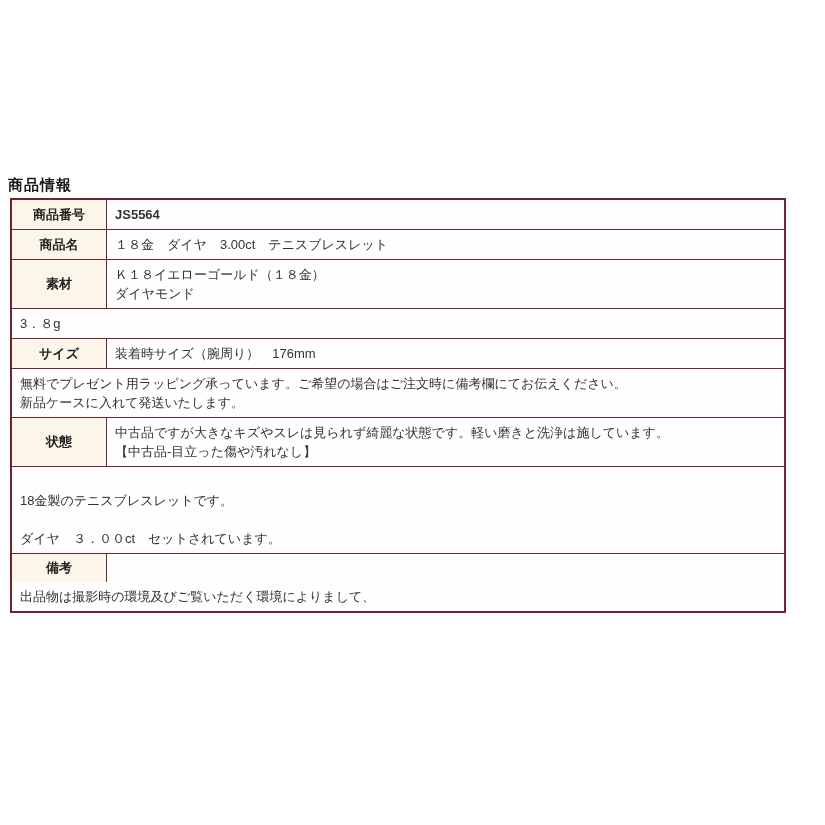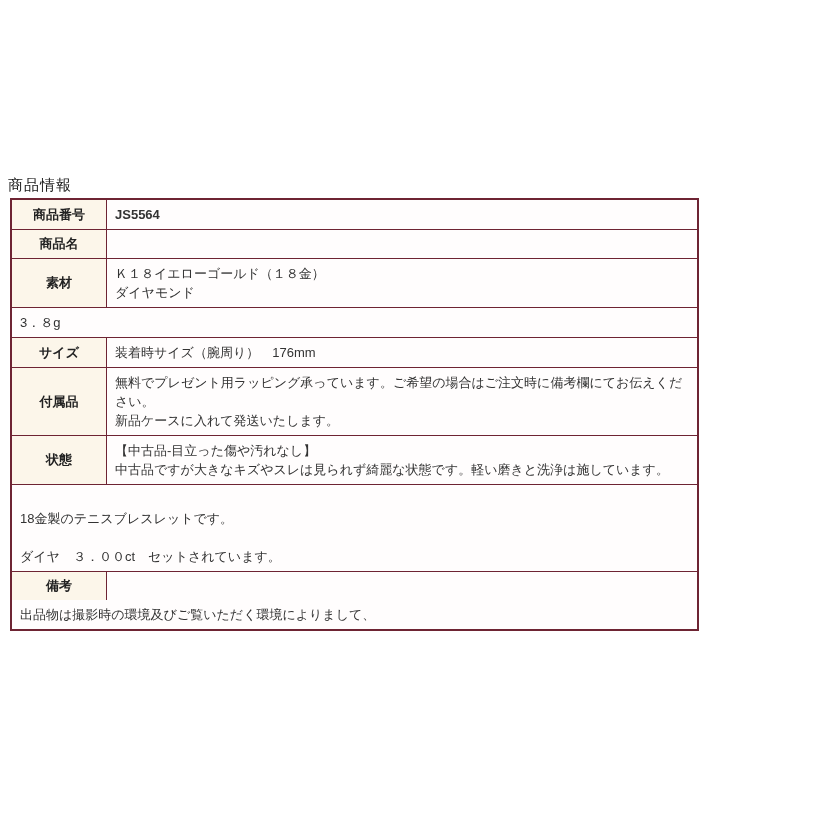--- a/index.html
+++ b/index.html
@@ -13,29 +13,29 @@
     width: 825px;
     height: 825px;
     background: #ffffff;
     overflow: hidden;
   }
   .page-title {
     position: absolute;
     left: 8px;
     top: 176px;
     font-size: 15px;
-    font-weight: normal;
+    font-weight: bold;
     color: #1a1a1a;
     letter-spacing: 1px;
   }
   .info-table {
     position: absolute;
     left: 10px;
     top: 198px;
-    width: 689px;
+    width: 776px;
     border: 2px solid #6e2433;
     box-sizing: border-box;
     background: #fffdfd;
   }
   .info-row {
     display: flex;
     border-bottom: 1px solid #6e2433;
   }
   .info-row:last-child {
     border-bottom: none;
@@ -82,51 +82,53 @@
   <div class="page-title">商品情報</div>
   <div class="info-table" id="info-table">
       <div class="info-row">
         <div class="label-cell">商品番号</div>
         <div class="value-cell value-bold">
           <div class="value-line">JS5564</div>
         </div>
       </div>
       <div class="info-row">
         <div class="label-cell">商品名</div>
+        <div class="value-cell">
+          <div class="value-line">１８金　ダイヤ　3.00ct　テニスブレスレット</div>
+        </div>
       </div>
       <div class="info-row">
         <div class="label-cell">素材</div>
         <div class="value-cell">
           <div class="value-line">Ｋ１８イエローゴールド（１８金）</div>
           <div class="value-line">ダイヤモンド</div>
         </div>
       </div>
       <div class="info-row">
         <div class="value-cell">
           <div class="value-line">3．８g</div>
         </div>
       </div>
       <div class="info-row">
         <div class="label-cell">サイズ</div>
         <div class="value-cell">
           <div class="value-line">装着時サイズ（腕周り）　176mm</div>
         </div>
       </div>
       <div class="info-row">
-        <div class="label-cell">付属品</div>
         <div class="value-cell">
           <div class="value-line">無料でプレゼント用ラッピング承っています。ご希望の場合はご注文時に備考欄にてお伝えください。</div>
           <div class="value-line">新品ケースに入れて発送いたします。</div>
         </div>
       </div>
       <div class="info-row">
         <div class="label-cell">状態</div>
         <div class="value-cell">
+          <div class="value-line">中古品ですが大きなキズやスレは見られず綺麗な状態です。軽い磨きと洗浄は施しています。</div>
           <div class="value-line">【中古品-目立った傷や汚れなし】</div>
-          <div class="value-line">中古品ですが大きなキズやスレは見られず綺麗な状態です。軽い磨きと洗浄は施しています。</div>
         </div>
       </div>
       <div class="info-row">
         <div class="value-cell">
           <div class="value-line">&nbsp;</div>
           <div class="value-line">18金製のテニスブレスレットです。</div>
           <div class="value-line">&nbsp;</div>
           <div class="value-line">ダイヤ　３．００ct　セットされています。</div>
         </div>
       </div>

